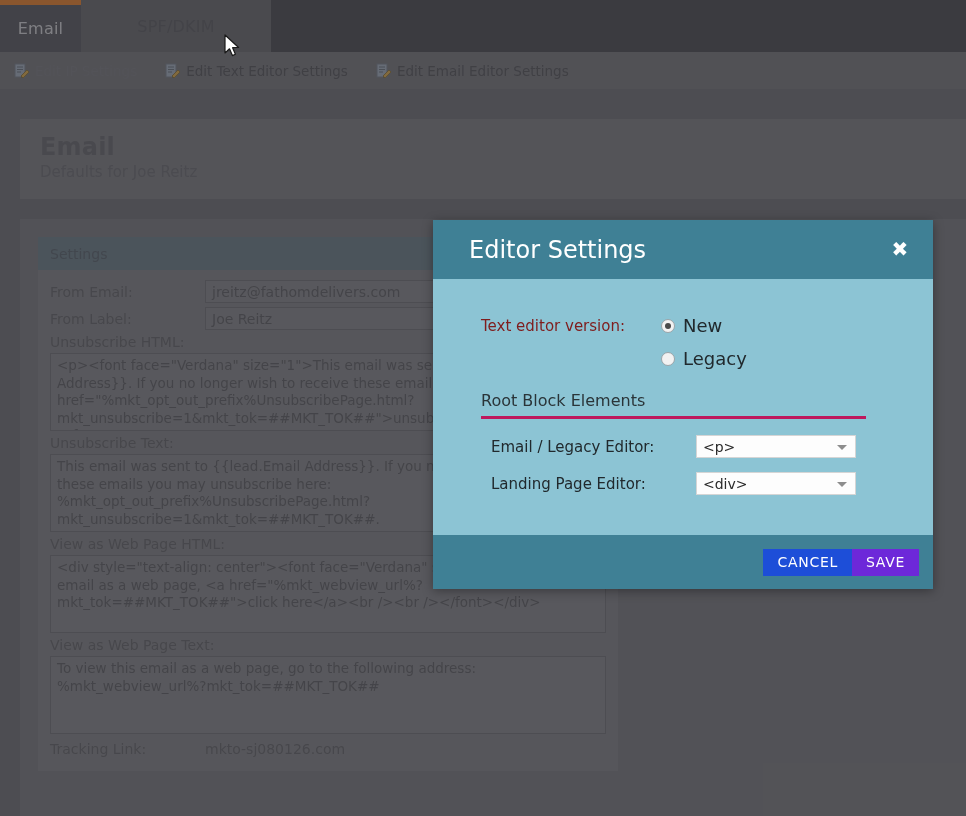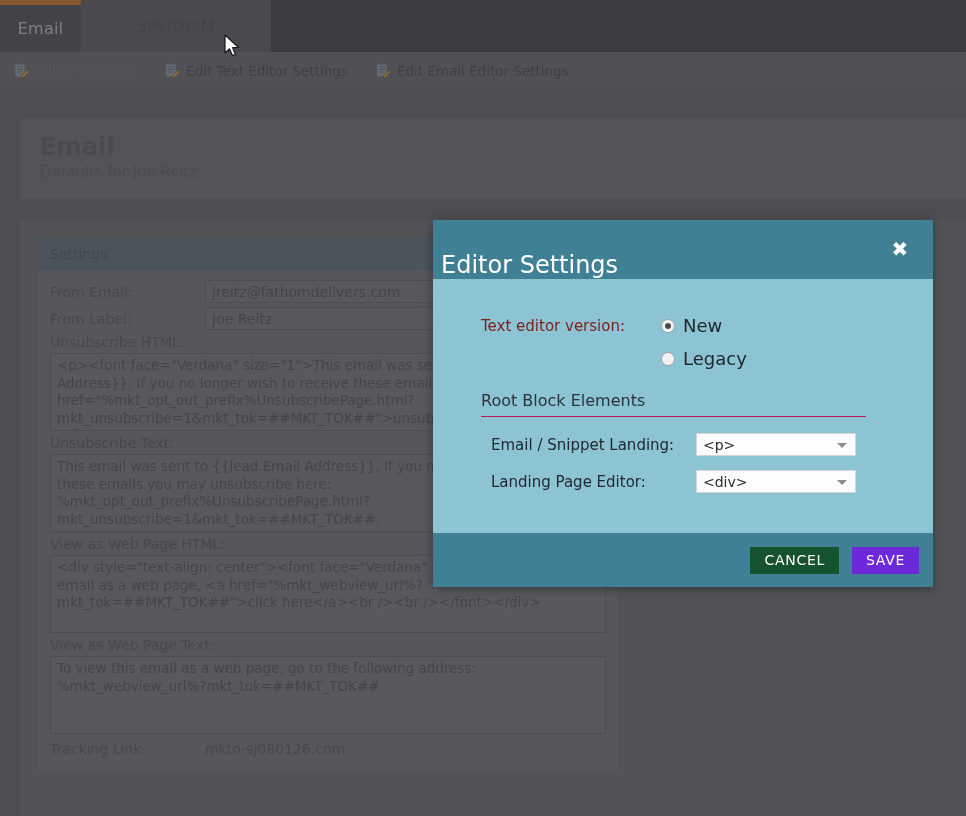--- a/index.html
+++ b/index.html
@@ -210,22 +210,22 @@
     left: 433px;
     top: 220px;
     width: 500px;
     background: #8cc4d4;
     box-shadow: 0 2px 10px rgba(0,0,0,.35);
   }
   .modal-hdr {
     height: 59px;
     background: #3f8095;
     display: flex;
-    align-items: flex-end;
-    padding: 0 0 0 8px;
+    align-items: center;
+    padding: 0 0 0 36px;
     position: relative;
   }
   .modal-title {
     font-size: 24px;
     color: #ffffff;
     font-weight: normal;
   }
   .modal-close {
     position: absolute;
     right: 22px;
@@ -279,21 +279,21 @@
     width: 6px; height: 6px;
     border-radius: 50%;
     background: #4a4a4a;
   }
   .radio-label { font-size: 18px; color: #21292d; }
 
   .section-head {
     margin: 10px 0 16px 0;
     font-size: 16px;
     color: #2a3438;
-    border-bottom: 1px solid #be185d;
+    border-bottom: 3px solid #be185d;
     padding-bottom: 6px;
     width: 385px;
   }
   .mrow2 {
     display: flex;
     align-items: center;
     margin-bottom: 14px;
     padding-left: 10px;
   }
   .mrow2-label {
@@ -340,21 +340,21 @@
     display: flex;
     align-items: center;
     justify-content: center;
     font-size: 14px;
     color: #ffffff;
     letter-spacing: .7px;
     cursor: pointer;
     border: none;
     font-family: "DejaVu Sans", "Liberation Sans", sans-serif;
   }
-  .btn-cancel { background: #14532d; margin-right: 13px; }
+  .btn-cancel { background: #1d4ed8; }
   .btn-save { background: #6d28d9; }
 
   
   #cursor {
     position: absolute;
     left: 224px;
     top: 34px;
     width: 18px;
     height: 26px;
     pointer-events: none;
@@ -502,21 +502,21 @@
           <span class="radio"></span>
           <span class="radio-label">Legacy</span>
         </div>
 
       </div>
     </div>
 
     <div class="section-head">Root Block Elements</div>
 
     <div class="mrow2">
-      <div class="mrow2-label">Email / Snippet Landing:</div>
+      <div class="mrow2-label">Email / Legacy Editor:</div>
       <div class="mselect">
         <span>&lt;p&gt;</span>
         <span class="caret"></span>
       </div>
     </div>
 
     <div class="mrow2">
       <div class="mrow2-label">Landing Page Editor:</div>
       <div class="mselect">
         <span>&lt;div&gt;</span>

